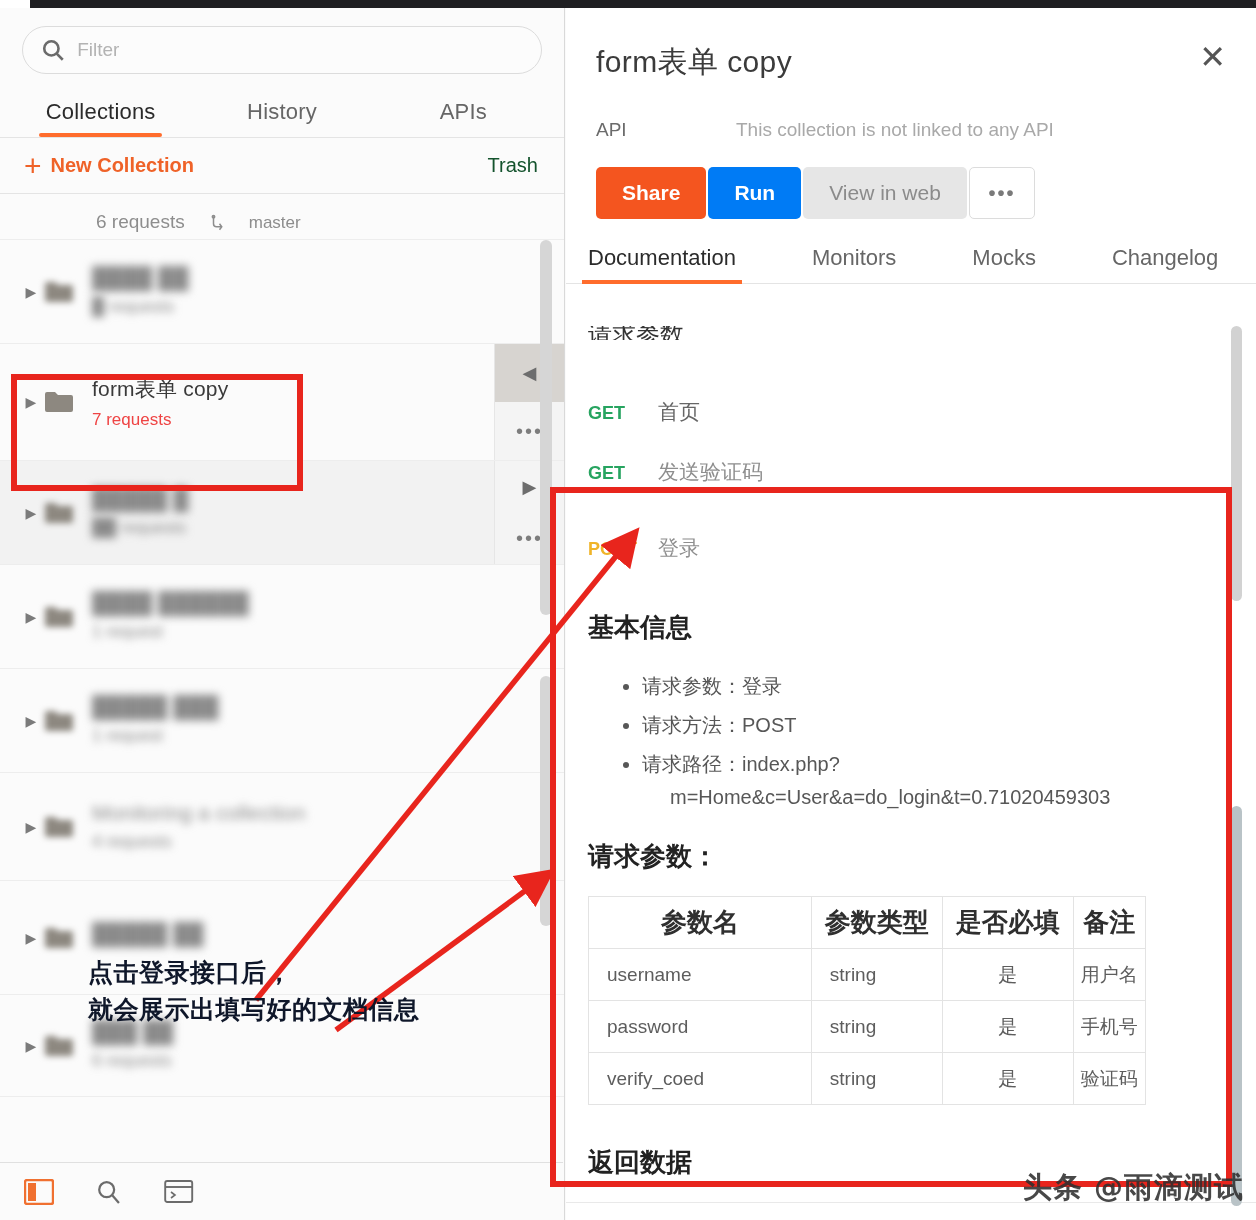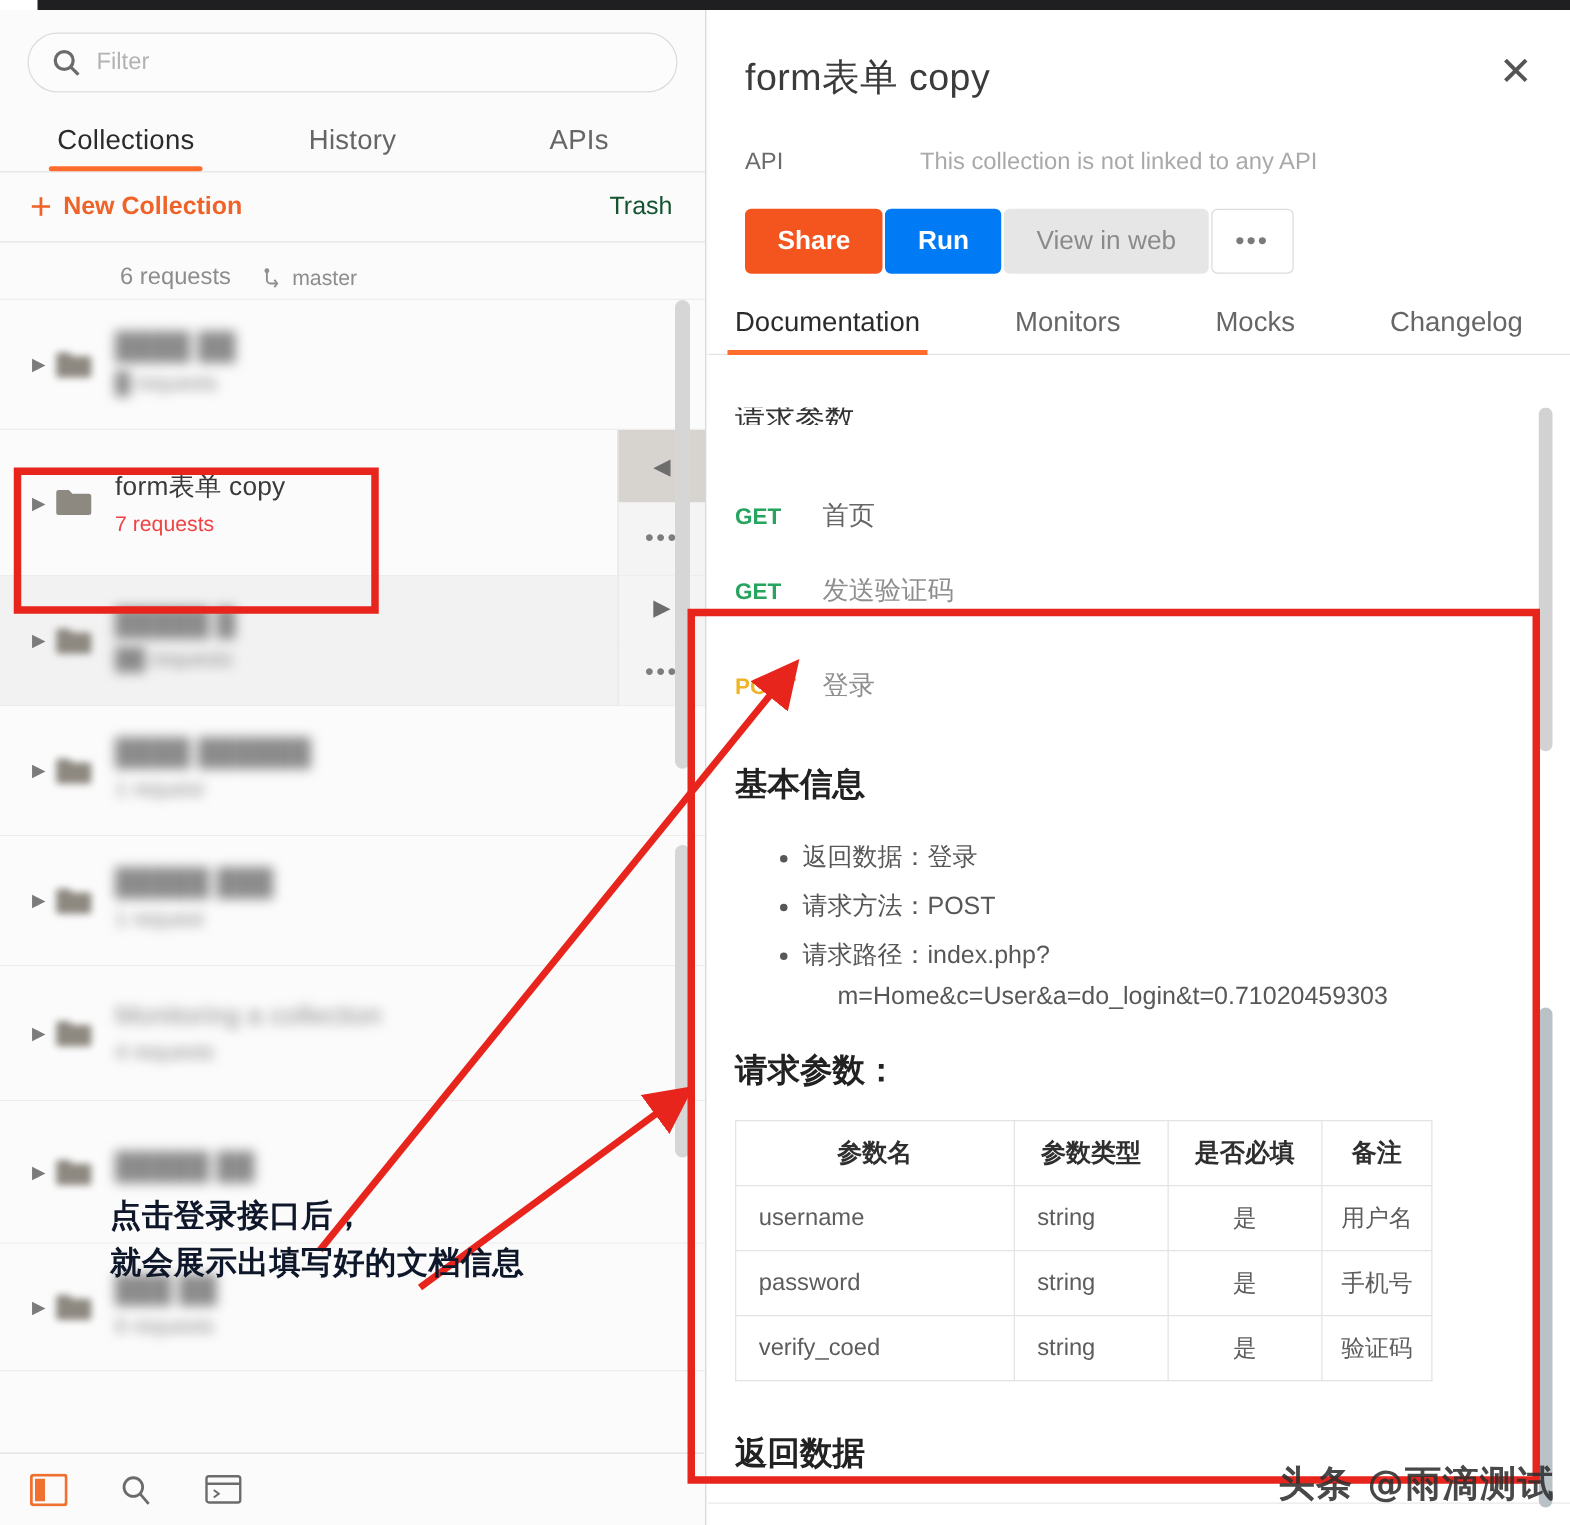--- a/index.html
+++ b/index.html
@@ -89,21 +89,21 @@
   .row.blur .title, .row.blur .sub { filter: blur(4.5px); color:#8a8a8a; }
   .row.blur .folder svg { filter: blur(3px); }
   .row.selected { background: #f2f2f2; }
 
   
   .row-partial {
     height: 42px; display: flex; align-items: flex-end; gap: 24px;
     padding: 0 0 6px 96px; border-bottom: 1px solid #ededed; background:#fbfbfb;
   }
   .row-partial .sub { font-size: 19px; color: #8d8d8d; }
-  .row-partial .branch { font-size: 17px; color: #8d8d8d; display:flex; align-items:center; gap:7px;margin-top:40px; }
+  .row-partial .branch { font-size: 17px; color: #8d8d8d; display:flex; align-items:center; gap:22px;margin-top:40px; }
 
   
   .act-strip { position: absolute; right: 0; top: 0; bottom: 0; width: 70px; display:flex; flex-direction:column; }
   .act-btn { flex: 1; display:flex; align-items:center; justify-content:center; background:#f4f4f4; border-left:1px solid #e6e6e6; cursor:pointer; }
   .act-btn.dark { background: #d7d4d0; }
   .dots { letter-spacing: 2px; color:#7d7d7d; font-size: 20px; }
   .sb-thumb { position:absolute; right: 12px; width: 12px; background: #d6d6d6; border-radius: 7px; }
 
   
   .bottombar {
@@ -143,21 +143,21 @@
   .req-name { font-size: 21px; color: #666; }
   .req-name.light { color: #8e8e8e; }
 
   .h2 { font-size: 26px; font-weight: 700; color: #222; padding: 34px 0 0 22px; }
   ul.bullets { margin: 22px 0 0 0; padding-left: 76px; }
   ul.bullets li { font-size: 20px; color: #575757; line-height: 1.95; list-style: disc; }
   .path-cont { font-size: 20px; color: #575757; padding-left: 104px; margin-top: 2px; }
 
   table.params { border-collapse: collapse; margin: 22px 0 0 22px; width: 558px; background: #fff; }
   table.params th, table.params td { border: 1px solid #e3e3e3; height: 52px; font-weight: 400; }
-  table.params th { font-size: 20px; font-weight: 700; color: #2f2f2f; text-align: center; background: #fff; }
+  table.params th { font-size: 26px; font-weight: 700; color: #2f2f2f; text-align: center; background: #fff; }
   table.params td { font-size: 19px; color: #5d5d5d; padding-left: 18px; }
   table.params td.ctr { text-align: center; padding-left: 0; }
   table.params tr td:first-child { width: 40%; }
 
   .h2b { font-size: 26px; font-weight: 700; color: #222; padding: 30px 0 0 22px; }
   .doc-divider { border-top: 1px solid #e9e9e9; margin-top: 22px; }
 
   
   .doc-sb { position:absolute; right: 14px; width: 11px; background:#d2d2d2; border-radius:6px; }
 
@@ -411,21 +411,21 @@
         <span class="req-name light">发送验证码</span>
       </div>
       <div class="req-item" style="padding-top:34px">
         <span class="verb post">POST</span>
         <span class="req-name light">登录</span>
       </div>
 
       <div class="h2">基本信息</div>
 
       <ul class="bullets">
-        <li>返回数据：登录</li>
+        <li>请求参数：登录</li>
         <li>请求方法：POST</li>
         <li>请求路径：index.php?</li>
       </ul>
       <div class="path-cont">m=Home&amp;c=User&amp;a=do_login&amp;t=0.71020459303</div>
 
       <div class="h2b">请求参数：</div>
 
       <table class="params">
         <thead>
           <tr>

